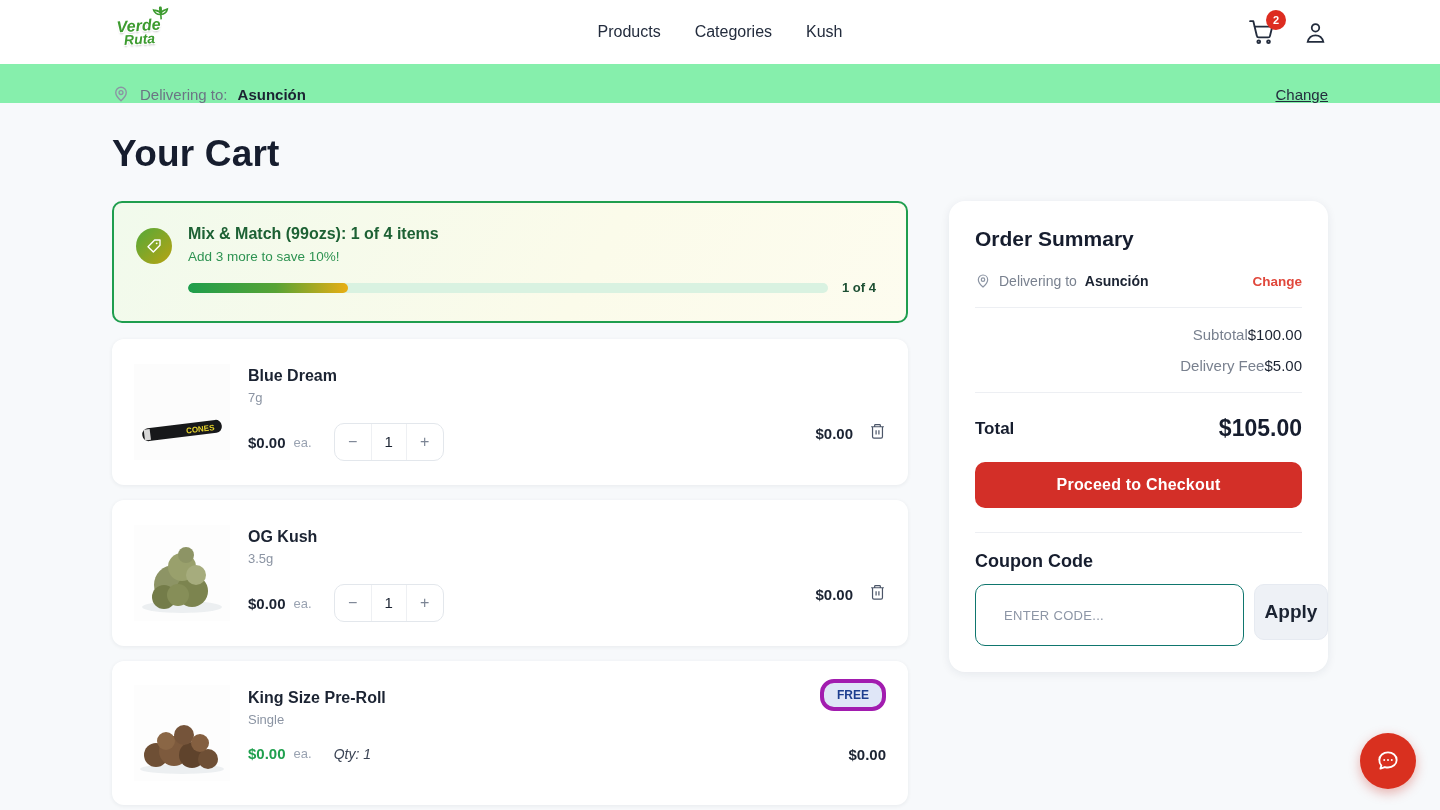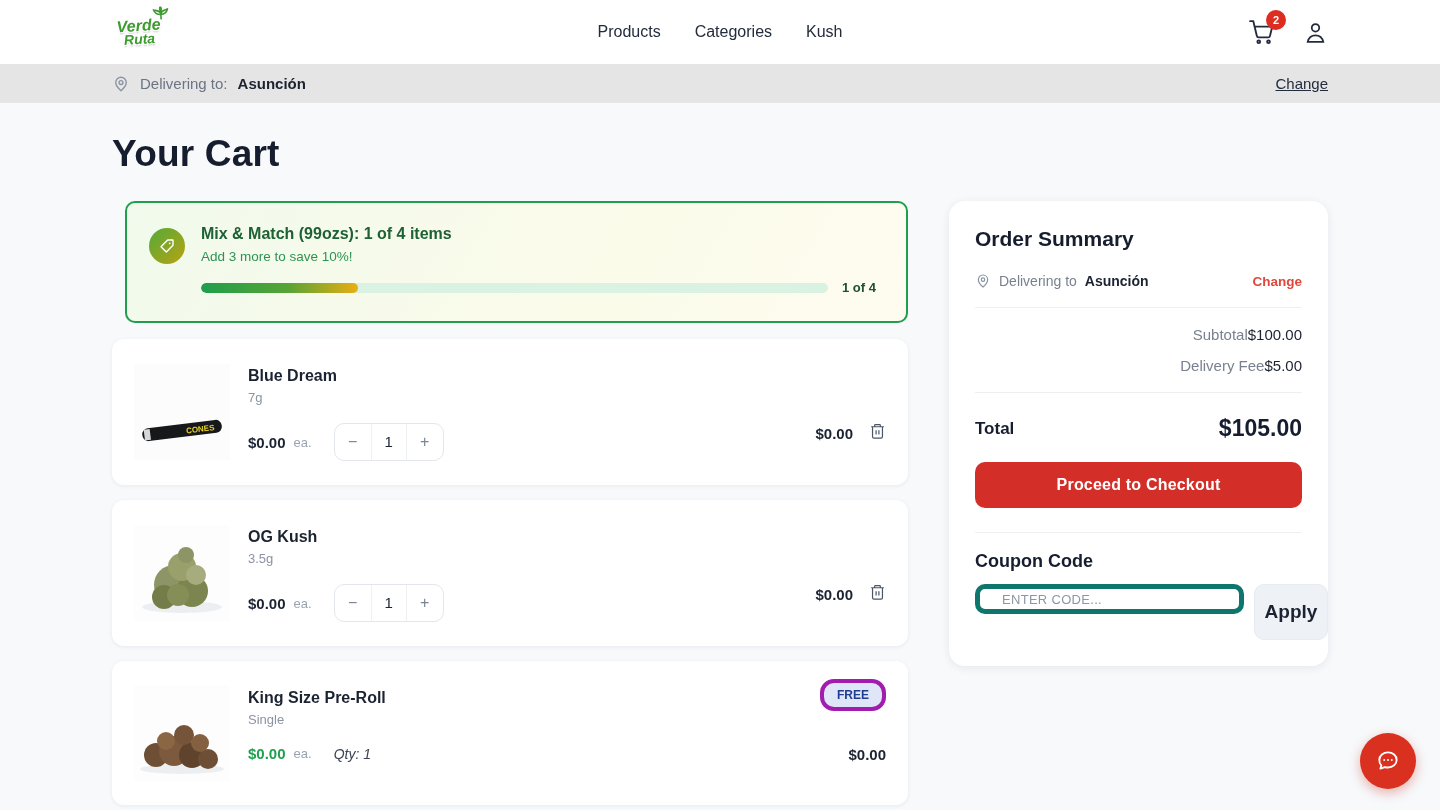--- a/index.html
+++ b/index.html
@@ -33,42 +33,42 @@
   .header-icons { margin-left:auto; display:flex; align-items:center; gap:28px; }
   .icon-btn { position:relative; cursor:pointer; display:flex; align-items:center; }
   .cart-badge {
     position:absolute; top:-9px; right:-11px;
     background:#dd2c20; color:#fff; font-size:11px; font-weight:bold;
     width:20px; height:20px; border-radius:50%;
     display:flex; align-items:center; justify-content:center;
   }
   
   .delivery-bar {
-    height:39px; background:#e5e5e5;
-    display:flex; align-items:center; padding:0 112px; gap:10px;
+    height:39px; background:#86efac;
+    display:flex; align-items:flex-end; padding:0 112px; gap:10px;
     font-size:15px;
   }
   .delivery-bar .muted { color:#6b7484; }
   .delivery-bar b { color:#1b2332; }
   .delivery-bar .change-link {
     margin-left:auto; color:#232c3d; text-decoration:underline; cursor:pointer; font-size:15px;
   }
   
   .main { padding:0 112px; }
   .page-title { font-size:37px; font-weight:bold; color:#161d2e; margin:30px 0 26px; letter-spacing:.2px; }
   .columns { display:flex; gap:41px; align-items:flex-start; }
   .col-left { width:796px; flex:none; }
   .col-right { width:379px; flex:none; }
   
   .promo {
     border:2px solid #1fa053; border-color:#1f9e4e;
     border-radius:10px;
     background:linear-gradient(120deg,#f1faec 0%,#fbfbea 60%,#fdfcef 100%);
     padding:22px 30px 26px 22px;
-    display:flex; gap:16px; margin-bottom:16px;margin-left:13px;
+    display:flex; gap:16px; margin-bottom:16px;
   }
   .promo-icon {
     width:36px; height:36px; border-radius:50%; flex:none; margin-top:3px;
     background:linear-gradient(135deg,#54a93a 0%,#b8a312 100%);
     display:flex; align-items:center; justify-content:center;
   }
   .promo-body { flex:1; }
   .promo-title { font-size:16px; font-weight:bold; color:#1d6134; margin-bottom:6px; }
   .promo-sub { font-size:13.5px; color:#2e9352; margin-bottom:16px; }
   .promo-progress-row { display:flex; align-items:center; gap:14px; }
@@ -133,22 +133,22 @@
   .summary-total-row .label { font-size:17px; font-weight:bold; color:#161d2e; }
   .summary-total-row .value { font-size:23px; font-weight:bold; color:#161d2e; }
   .checkout-btn {
     width:100%; height:46px; border:none; border-radius:10px;
     background:#d32f28; color:#fff; font-size:16px; font-weight:bold;
     font-family:"Liberation Sans",sans-serif; cursor:pointer; letter-spacing:.2px;
   }
   .coupon-label { font-size:18px; font-weight:bold; color:#161d2e; margin-bottom:12px; }
   .coupon-row { display:flex; gap:10px; margin-right:-26px; }
   .coupon-input {
-    flex:1; height:30px; border:5px solid #0f766e; border-radius:10px;
-    padding:0 22px; font-size:13px; color:#3a4354; background:#fff;
+    flex:1; height:62px; border:1px solid #0f766e; border-radius:10px;
+    padding:0 28px; font-size:13px; color:#3a4354; background:#fff;
     font-family:"Liberation Sans",sans-serif;
   }
   .coupon-input::placeholder { color:#8d96a6; letter-spacing:.3px; }
   .apply-btn {
     width:74px; height:56px; border:1px solid #e6eaf1; border-radius:10px;
     background:#eef1f6; color:#1b2332; font-size:19px; font-weight:bold;
     font-family:"Liberation Sans",sans-serif; cursor:pointer; flex:none;
   }
   
   .chat-fab {

